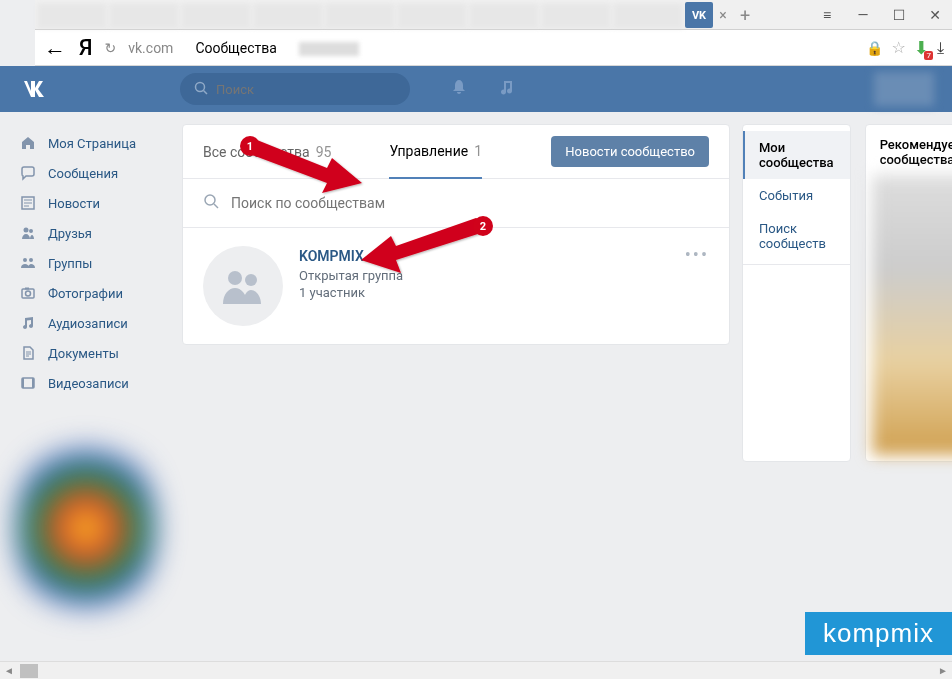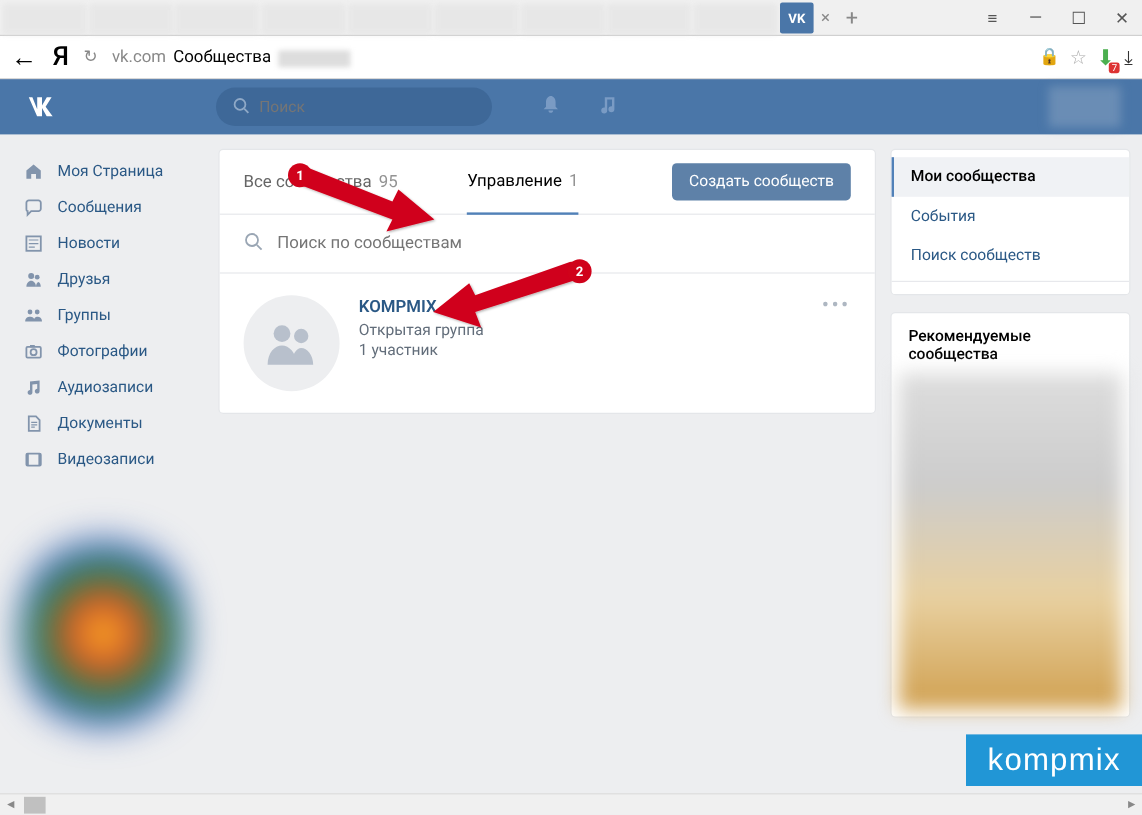--- a/index.html
+++ b/index.html
@@ -1,32 +1,32 @@
 <!DOCTYPE html>
 <html><head>
 <meta charset="utf-8">
 <style>
 * { margin:0; padding:0; box-sizing:border-box; font-family:-apple-system,BlinkMacSystemFont,"Segoe UI",Roboto,Helvetica,Arial,sans-serif; }
 body { width:952px; height:679px; background:#edeef0; overflow:hidden; position:relative; }
 
-.browser-chrome { background:#0f172a; }
+.browser-chrome { background:#0f172a;margin-left:35px; }
 .tab-strip { height:30px; background:#f0f0f0; display:flex; align-items:flex-end; border-bottom:1px solid #d0d0d0; position:relative; }
 .blur-tabs { display:flex; gap:2px; padding:2px 2px 0 2px; }
 .blur-tab { width:70px; height:26px; background:#e0e0e0; opacity:0.5; filter:blur(2px); border-radius:3px 3px 0 0; }
 .active-tab { position:absolute; left:650px; top:2px; width:28px; height:26px; background:#4a76a8; display:flex; align-items:center; justify-content:center; color:#fff; font-size:11px; font-weight:bold; border-radius:2px; }
 .close-tab { position:absolute; left:680px; top:7px; width:16px; height:16px; color:#888; font-size:14px; display:flex; align-items:center; justify-content:center; }
 .new-tab { position:absolute; left:700px; top:5px; width:20px; height:20px; color:#888; font-size:18px; display:flex; align-items:center; justify-content:center; }
 .win-btns { position:absolute; right:6px; top:4px; display:flex; gap:14px; align-items:center; }
 .win-btn { width:22px; height:22px; display:flex; align-items:center; justify-content:center; color:#555; font-size:14px; }
 
 .url-bar { height:36px; display:flex; align-items:center; padding:0 8px; gap:12px; border-bottom:1px solid #d8d8d8; background:#fff;}
 .back-btn { font-size:22px; color:#000; width:24px; text-align:center; }
 .ya-logo { font-size:22px; font-weight:500; color:#000; }
 .reload { color:#888; font-size:14px; }
-.url-text { flex:1; color:#555; font-size:14px; display:flex; gap:6px; align-items:flex-end;}
+.url-text { flex:1; color:#555; font-size:14px; display:flex; gap:22px; align-items:flex-end;}
 .url-text .domain { color:#888; }
 .url-text .page { color:#000; }
 .blur-url { width:60px; height:14px; background:#ddd; filter:blur(2px); }
 .url-icons { display:flex; gap:8px; align-items:center; }
 .lock-ico { color:#aaa; font-size:14px; }
 .star-ico { color:#aaa; font-size:16px; }
 .dl-ico { color:#4caf50; font-size:18px; position:relative; }
 .dl-badge { position:absolute; bottom:-2px; right:-4px; background:#d33; color:#fff; font-size:8px; padding:0 2px; border-radius:2px; }
 
 .topbar { height:46px; background:#4a76a8; display:flex; align-items:center; padding:0 12px; }
@@ -56,21 +56,21 @@
 .search-row input { border:none; outline:none; font-size:14px; color:#737373; width:100%; }
 
 .group-item { padding:18px 20px; display:flex; gap:16px; position:relative; }
 .avatar { width:80px; height:80px; border-radius:50%; background:#edeef0; display:flex; align-items:center; justify-content:center; color:#b8c0cc; font-size:38px; }
 .group-info { padding-top:2px; }
 .group-name { color:#2a5885; font-size:14px; font-weight:600; margin-bottom:4px; }
 .group-type { color:#626d7a; font-size:13px; margin-bottom:2px; }
 .group-members { color:#626d7a; font-size:13px; }
 .dots { position:absolute; right:20px; top:16px; color:#aeb7c2; font-size:18px; letter-spacing:2px; }
 
-.right-col { width:200px; display:flex; flex-direction:column; gap:14px; }
+.right-col { width:200px; display:flex; flex-direction:row; gap:14px; }
 .rmenu { background:#fff; border:1px solid #e4e6e9; border-radius:4px; padding:6px 0; }
 .ritem { padding:9px 16px; font-size:13px; color:#2a5885; cursor:pointer; }
 .ritem.active { background:#f0f2f5; color:#000; font-weight:500; border-left:2px solid #5181b8; padding-left:14px;}
 .rtitle { padding:12px 14px 8px; font-size:13px; color:#000; font-weight:500; }
 .rec-blur { height:280px; background:linear-gradient(#ddd,#ccc,#e8d0a0,#d0a050); filter:blur(8px); margin:0 6px 6px; }
 
 .arrow { position:absolute; pointer-events:none; }
 .arrow-1 { left:237px; top:138px; }
 .arrow-2 { left:356px; top:218px; }
 .badge-num { width:20px; height:20px; background:#d0021b; color:#fff; font-size:11px; border-radius:50%; display:inline-flex; align-items:center; justify-content:center; font-weight:bold; }
@@ -251,21 +251,21 @@
     <div class="card">
       <div class="tabs-row">
         <div class="tab">
           <span>Все сообщества</span>
           <span class="count">95</span>
         </div>
         <div class="tab active">
           <span>Управление</span>
           <span class="count">1</span>
         </div>
-        <button class="create-btn">Создать сообществ</button>
+        <button class="create-btn">Новости сообщество</button>
       </div>
       <div class="search-row">
         <span style="color:#9aa6b4;">
           <svg width="16" height="16" viewBox="0 0 16 16">
               <circle cx="7" cy="7" r="5" fill="none" stroke="currentColor" stroke-width="1.5"></circle>
               <line x1="11" y1="11" x2="15" y2="15" stroke="currentColor" stroke-width="1.5"></line>
             </svg>
         </span>
         <input placeholder="Поиск по сообществам" style="">
       </div>

